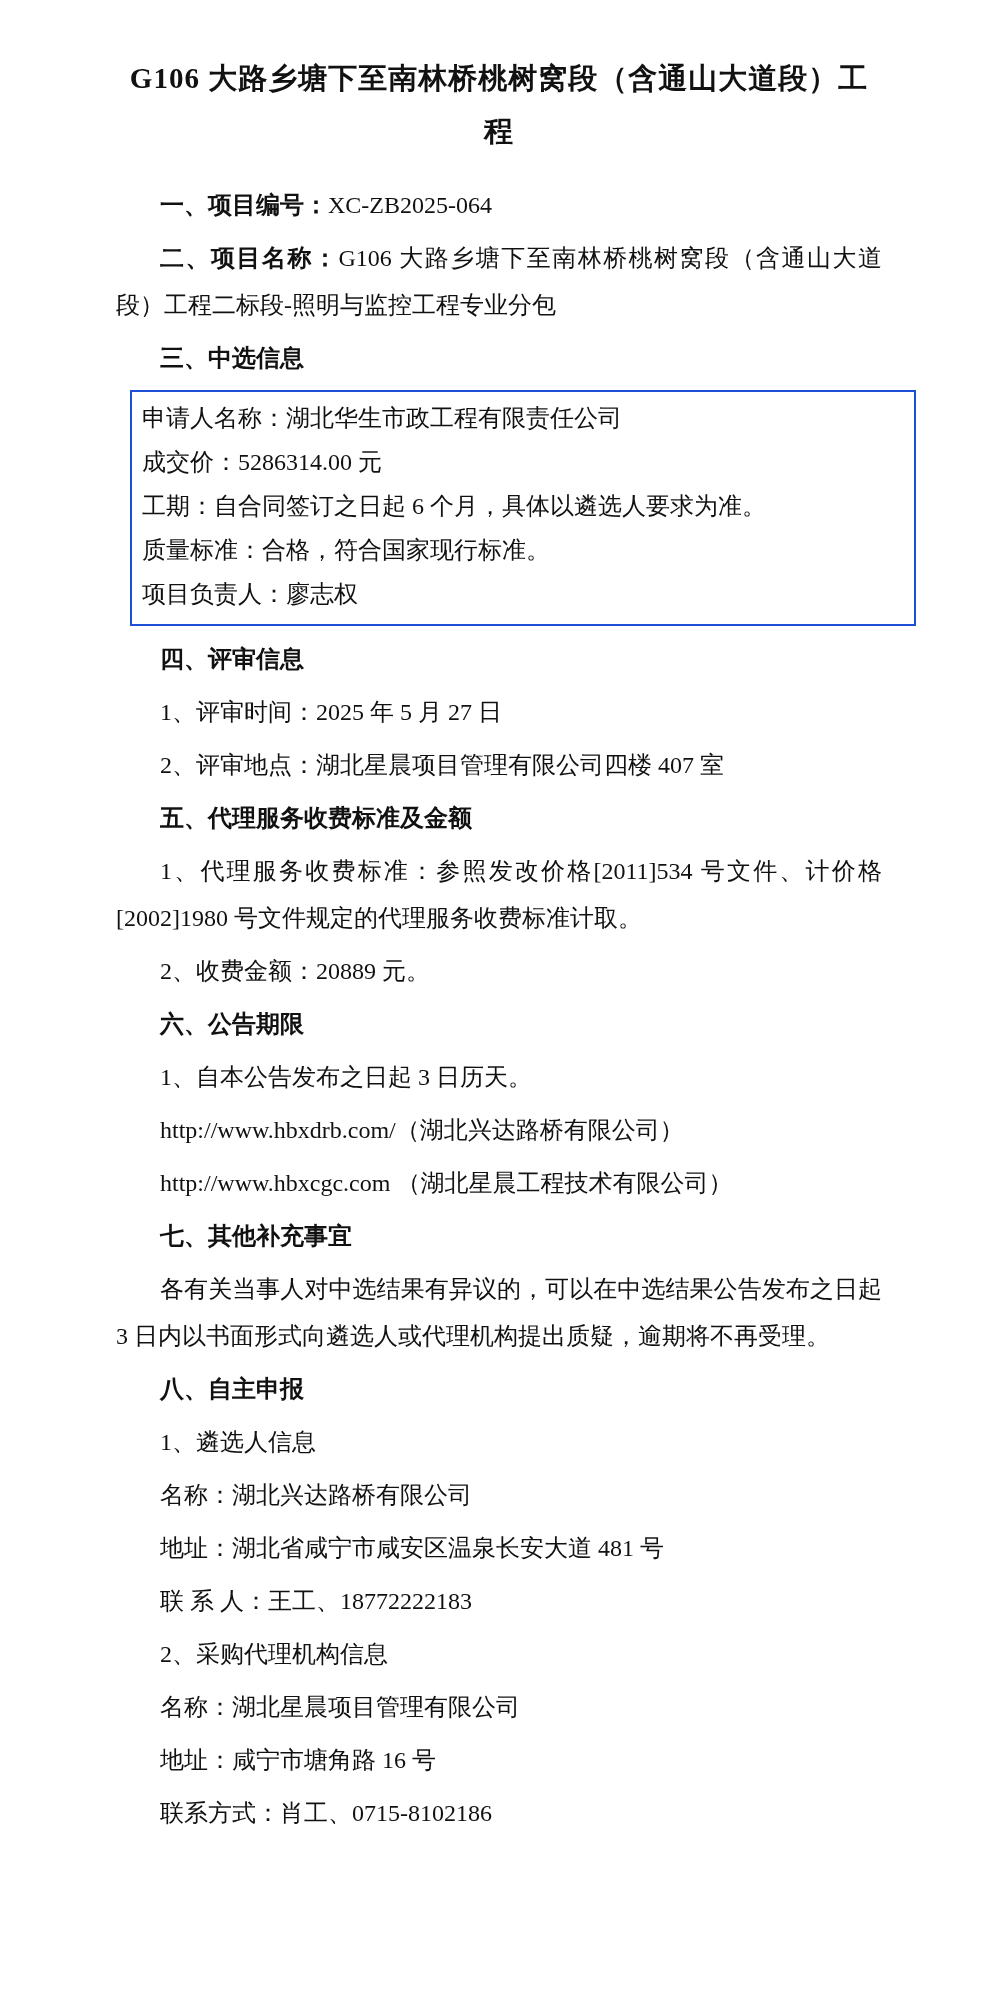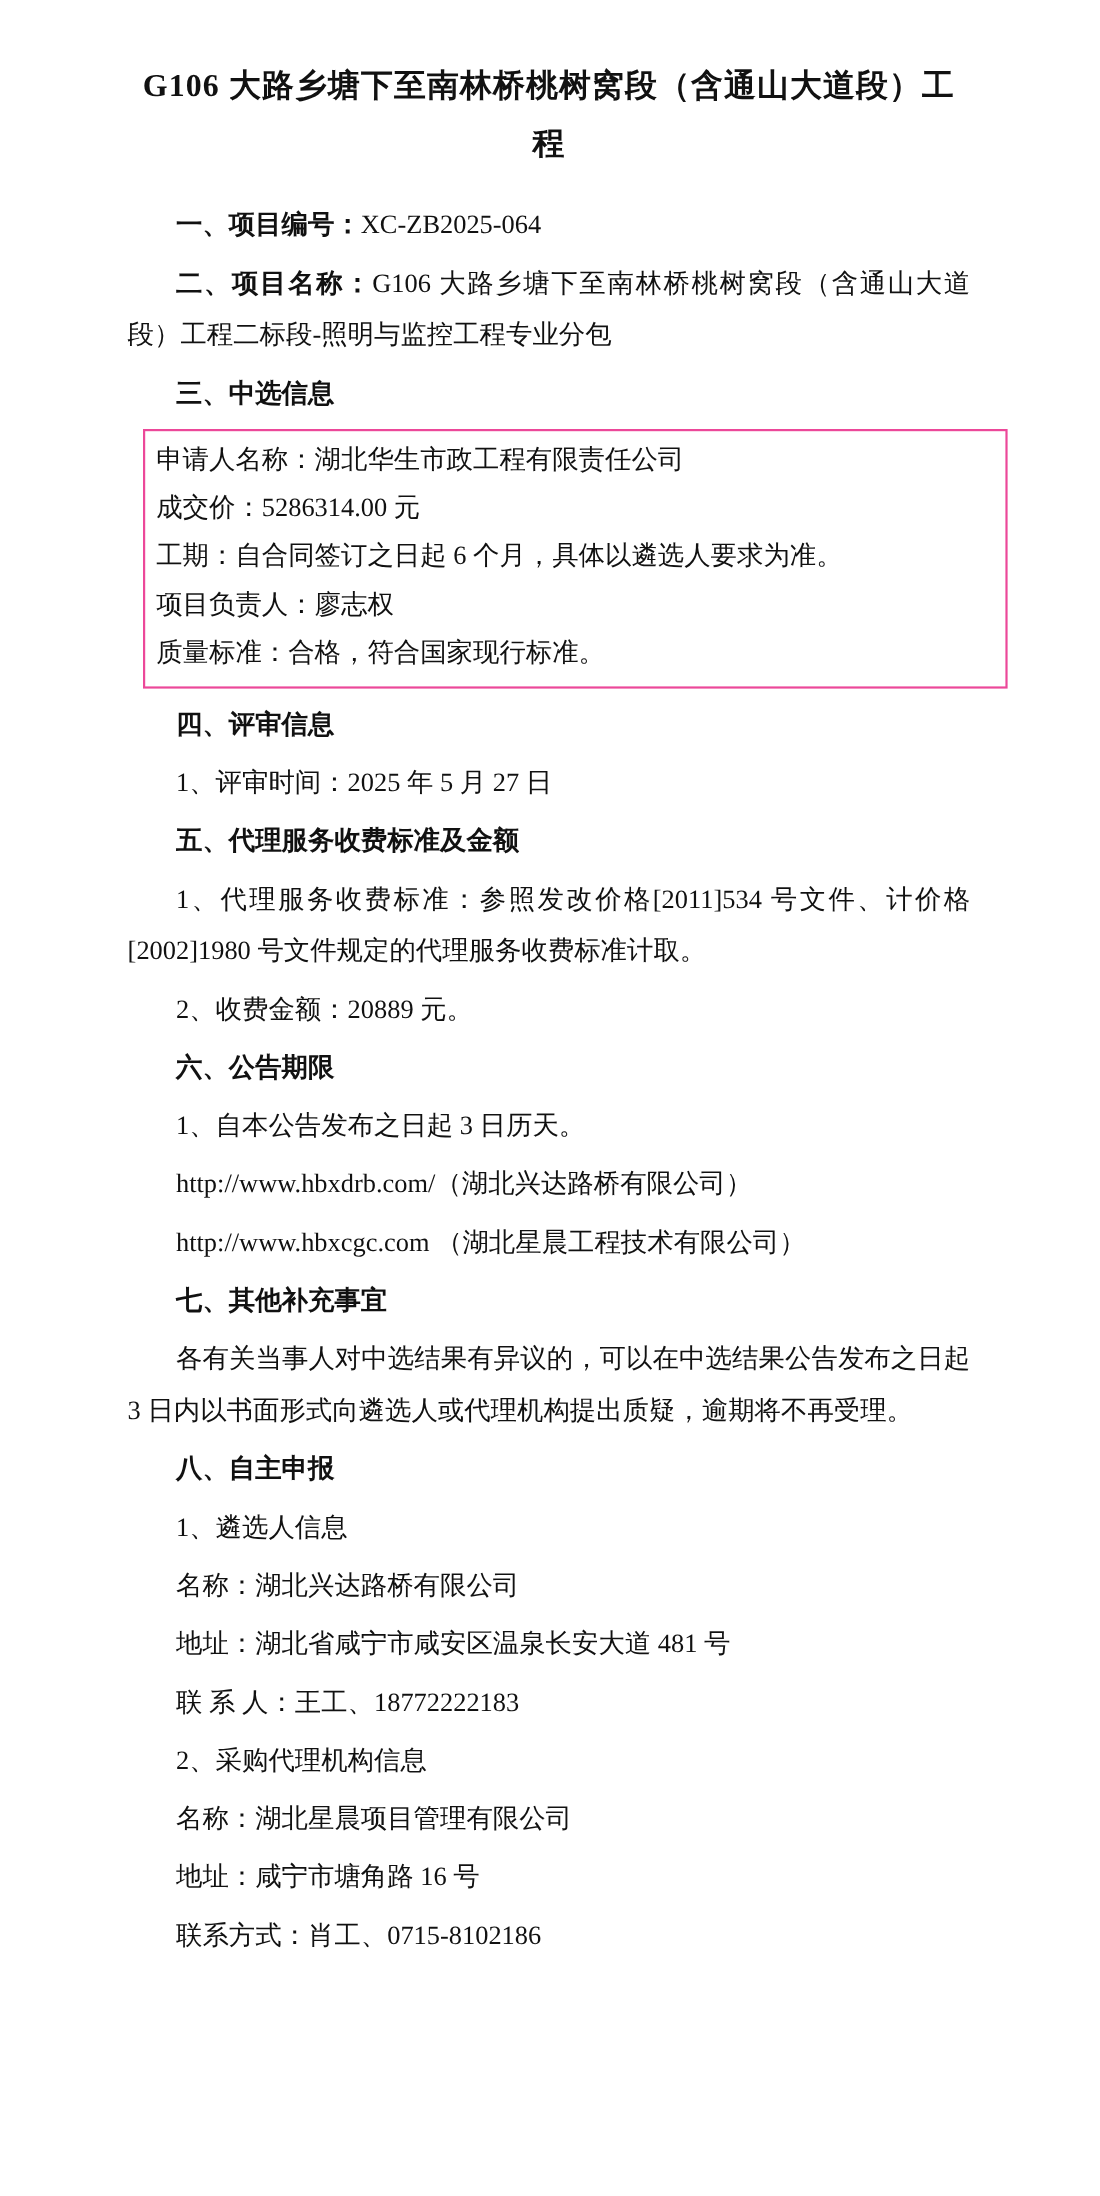--- a/index.html
+++ b/index.html
@@ -34,21 +34,21 @@
     line-height: 47px;
     margin: 0 0 6px 0;
     text-indent: 44px;
     text-align: justify;
   }
   .hd { font-weight: bold; }
   .sel-box {
     box-sizing: border-box;
     width: 786px;
     margin: 8px 0 10px 14px;
-    border: 2px solid #ec4899;
+    border: 2px solid #1d4ed8;
     padding: 4px 14px 8px 10px;
   }
   .box-row {
     font-size: 24px;
     line-height: 44px;
     margin: 0;
     text-align: justify;
   }
 </style>
 </head>
@@ -63,26 +63,27 @@
   <p class="para"><span class="hd">一、项目编号：</span><span>XC-ZB2025-064</span></p>
 
   <p class="para"><span class="hd">二、项目名称：</span><span>G106 大路乡塘下至南林桥桃树窝段（含通山大道段）工程二标段-照明与监控工程专业分包</span></p>
 
   <p class="para hd">三、中选信息</p>
 
   <div class="sel-box">
     <p class="box-row">申请人名称：湖北华生市政工程有限责任公司</p>
     <p class="box-row">成交价：5286314.00 元</p>
     <p class="box-row">工期：自合同签订之日起 6 个月，具体以遴选人要求为准。</p>
+    <p class="box-row">质量标准：合格，符合国家现行标准。</p>
     <p class="box-row">项目负责人：廖志权</p>
-    <p class="box-row">质量标准：合格，符合国家现行标准。</p>
   </div>
 
   <p class="para hd">四、评审信息</p>
   <p class="para">1、评审时间：2025 年 5 月 27 日</p>
+  <p class="para">2、评审地点：湖北星晨项目管理有限公司四楼 407 室</p>
 
   <p class="para hd">五、代理服务收费标准及金额</p>
   <p class="para">1、代理服务收费标准：参照发改价格[2011]534 号文件、计价格[2002]1980 号文件规定的代理服务收费标准计取。</p>
   <p class="para">2、收费金额：20889 元。</p>
 
   <p class="para hd">六、公告期限</p>
   <p class="para">1、自本公告发布之日起 3 日历天。</p>
   <p class="para">http://www.hbxdrb.com/（湖北兴达路桥有限公司）</p>
   <p class="para">http://www.hbxcgc.com （湖北星晨工程技术有限公司）</p>
 

